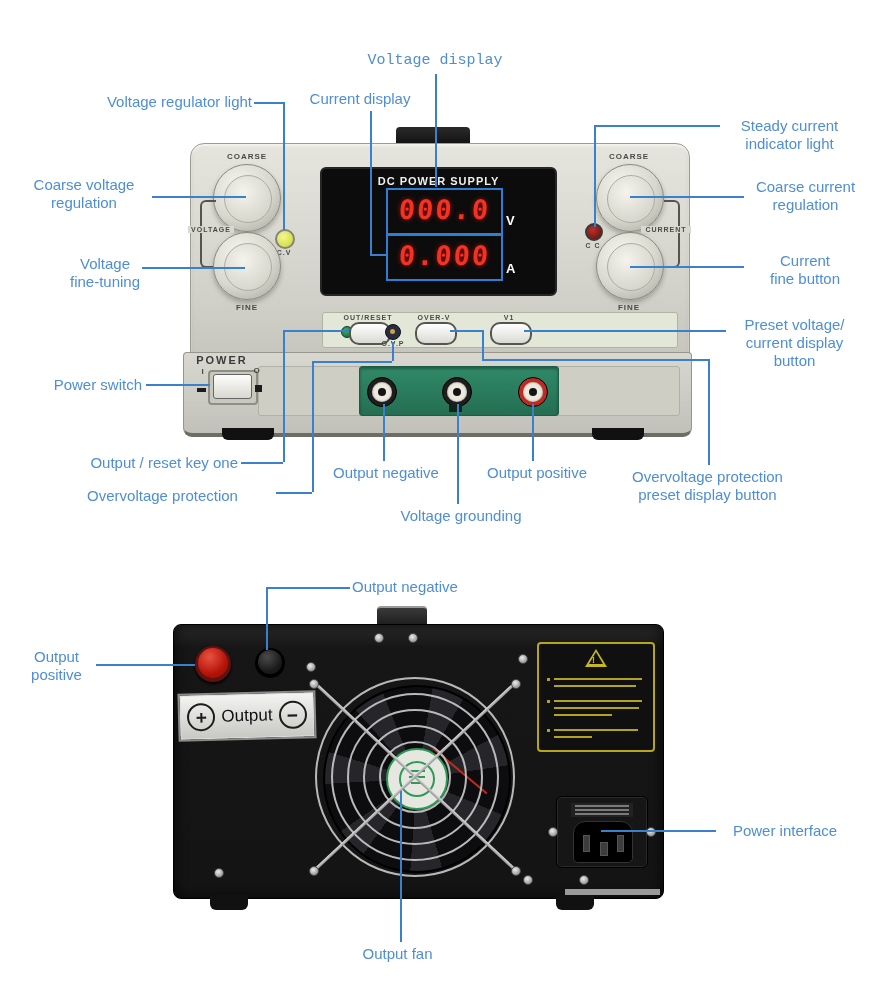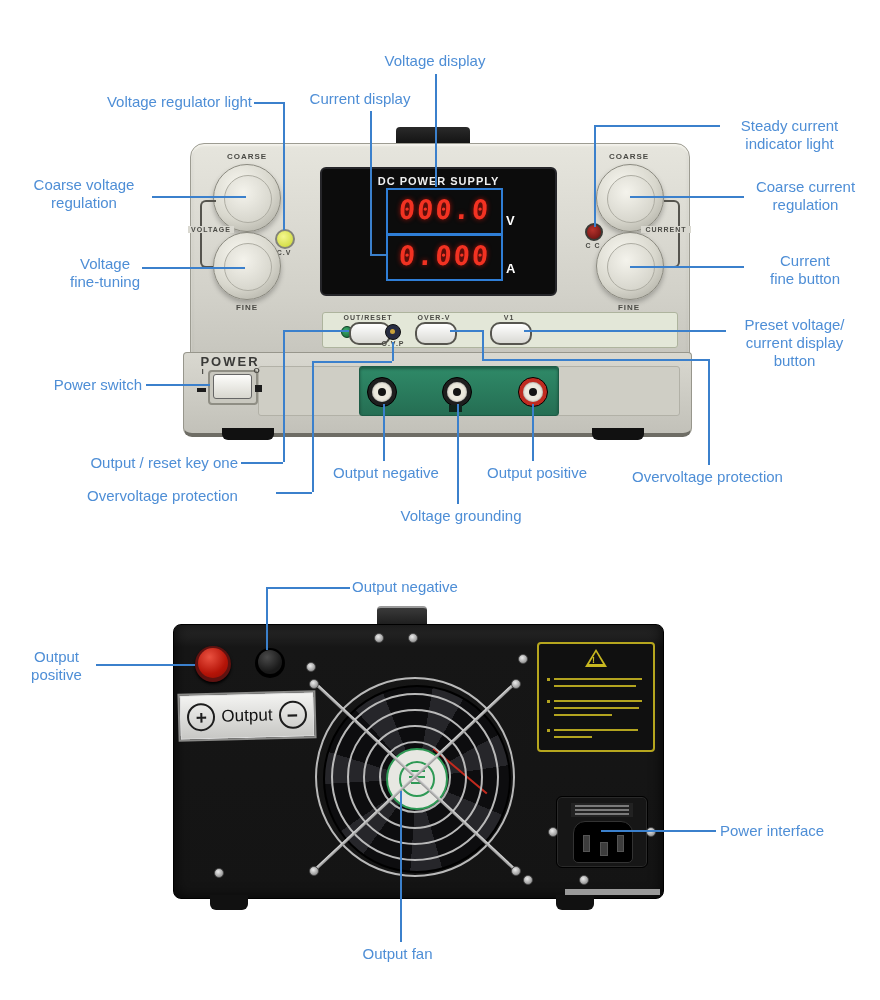--- a/index.html
+++ b/index.html
@@ -124,21 +124,21 @@
   <div class="lamp" style="left:341px;top:326px;width:10px;height:10px;background:radial-gradient(circle at 40% 35%, #3fae6b, #135c33);border:1px solid #0b3d21;"></div>
   <div class="pill" style="left:349px;top:322px;"></div>
   <div class="lamp" style="left:385px;top:324px;width:14px;height:14px;background:#272c42;border:1px solid #111;"></div>
   <div class="lamp" style="left:390px;top:329px;width:5px;height:5px;background:#c9a23a;"></div>
   <div class="panel-tiny" style="left:378px;top:340px;width:30px;font-size:7px;">O.V.P</div>
   <div class="panel-tiny" style="left:412px;top:314px;width:44px;font-size:7px;">OVER-V</div>
   <div class="pill" style="left:415px;top:322px;"></div>
   <div class="panel-tiny" style="left:490px;top:314px;width:38px;font-size:7px;">V1</div>
   <div class="pill" style="left:490px;top:322px;"></div>
 
-  <div class="panel-tiny" style="left:200px;top:354px;width:60px;font-size:13px;letter-spacing:2px;color:#3a3a38;">POWER</div>
+  <div class="panel-tiny" style="left:192px;top:354px;width:60px;font-size:11px;letter-spacing:2px;color:#3a3a38;">POWER</div>
   <div class="abs power-frame"></div>
   <div class="abs power-btn"></div>
   <div class="panel-tiny" style="left:198px;top:367px;width:10px;font-size:8px;">I</div>
   <div class="panel-tiny" style="left:252px;top:366px;width:10px;font-size:8px;">O</div>
   <div class="abs" style="left:197px;top:388px;width:9px;height:4px;background:#1c1c1c;"></div>
   <div class="abs" style="left:255px;top:385px;width:7px;height:7px;background:#1c1c1c;"></div>
 
   <div class="abs green-strip"></div>
   <div class="jack" style="left:367px;top:377px;"></div>
   <div class="jack" style="left:442px;top:377px;"></div>
@@ -215,21 +215,21 @@
   </div>
   <div class="screw" style="left:548px;top:827px;"></div>
   <div class="screw" style="left:646px;top:827px;"></div>
 
   <div class="abs" style="left:565px;top:889px;width:95px;height:6px;background:#9a9a9a;"></div>
   <div class="abs foot" style="left:210px;top:895px;width:38px;height:15px;"></div>
   <div class="abs foot" style="left:556px;top:895px;width:38px;height:15px;"></div>
 
   <div id="annotations">
       <div class="ann-line" style="left: 435px; top: 74px; width: 2px; height: 113px;"></div>
-      <div class="ann-label" style="left: 360px; top: 52px; width: 150px; text-align: center;">
+      <div class="ann-label" style="left: 360px; top: 52px; width: 150px; text-align: center; font-family: Liberation Mono, monospace;">
         <div>Voltage display</div>
       </div>
       <div class="ann-line" style="left: 370px; top: 111px; width: 2px; height: 145px;"></div>
       <div class="ann-line" style="left: 370px; top: 254px; width: 17px; height: 2px;"></div>
       <div class="ann-label" style="left: 290px; top: 90px; width: 140px; text-align: center;">
         <div>Current display</div>
       </div>
       <div class="ann-line" style="left: 254px; top: 102px; width: 30px; height: 2px;"></div>
       <div class="ann-line" style="left: 283px; top: 102px; width: 2px; height: 128px;"></div>
       <div class="ann-label" style="left: 70px; top: 93px; width: 182px; text-align: right;">
@@ -295,33 +295,34 @@
       <div class="ann-line" style="left: 457px; top: 404px; width: 2px; height: 100px;"></div>
       <div class="ann-label" style="left: 388px; top: 507px; width: 146px; text-align: center;">
         <div>Voltage grounding</div>
       </div>
       <div class="ann-line" style="left: 450px; top: 330px; width: 33px; height: 2px;"></div>
       <div class="ann-line" style="left: 482px; top: 330px; width: 2px; height: 29px;"></div>
       <div class="ann-line" style="left: 482px; top: 359px; width: 226px; height: 2px;"></div>
       <div class="ann-line" style="left: 708px; top: 359px; width: 2px; height: 106px;"></div>
       <div class="ann-label" style="left: 600px; top: 468px; width: 215px; text-align: center;">
         <div>Overvoltage protection</div>
+        <div>preset display button</div>
       </div>
       <div class="ann-line" style="left: 266px; top: 587px; width: 84px; height: 2px;"></div>
       <div class="ann-line" style="left: 266px; top: 587px; width: 2px; height: 63px;"></div>
       <div class="ann-label" style="left: 352px; top: 578px; width: 130px; text-align: left;">
         <div>Output negative</div>
       </div>
       <div class="ann-line" style="left: 96px; top: 664px; width: 99px; height: 2px;"></div>
       <div class="ann-label" style="left: 20px; top: 648px; width: 73px; text-align: center;">
         <div>Output</div>
         <div>positive</div>
       </div>
       <div class="ann-line" style="left: 601px; top: 830px; width: 115px; height: 2px;"></div>
-      <div class="ann-label" style="left: 720px; top: 822px; width: 130px; text-align: left;">
+      <div class="ann-label" style="left: 720px; top: 822px; width: 130px; text-align: center;">
         <div>Power interface</div>
       </div>
       <div class="ann-line" style="left: 400px; top: 791px; width: 2px; height: 151px;"></div>
       <div class="ann-label" style="left: 350px; top: 945px; width: 95px; text-align: center;">
         <div>Output fan</div>
       </div>
     </div>
 </div>
 
 </body></html>

